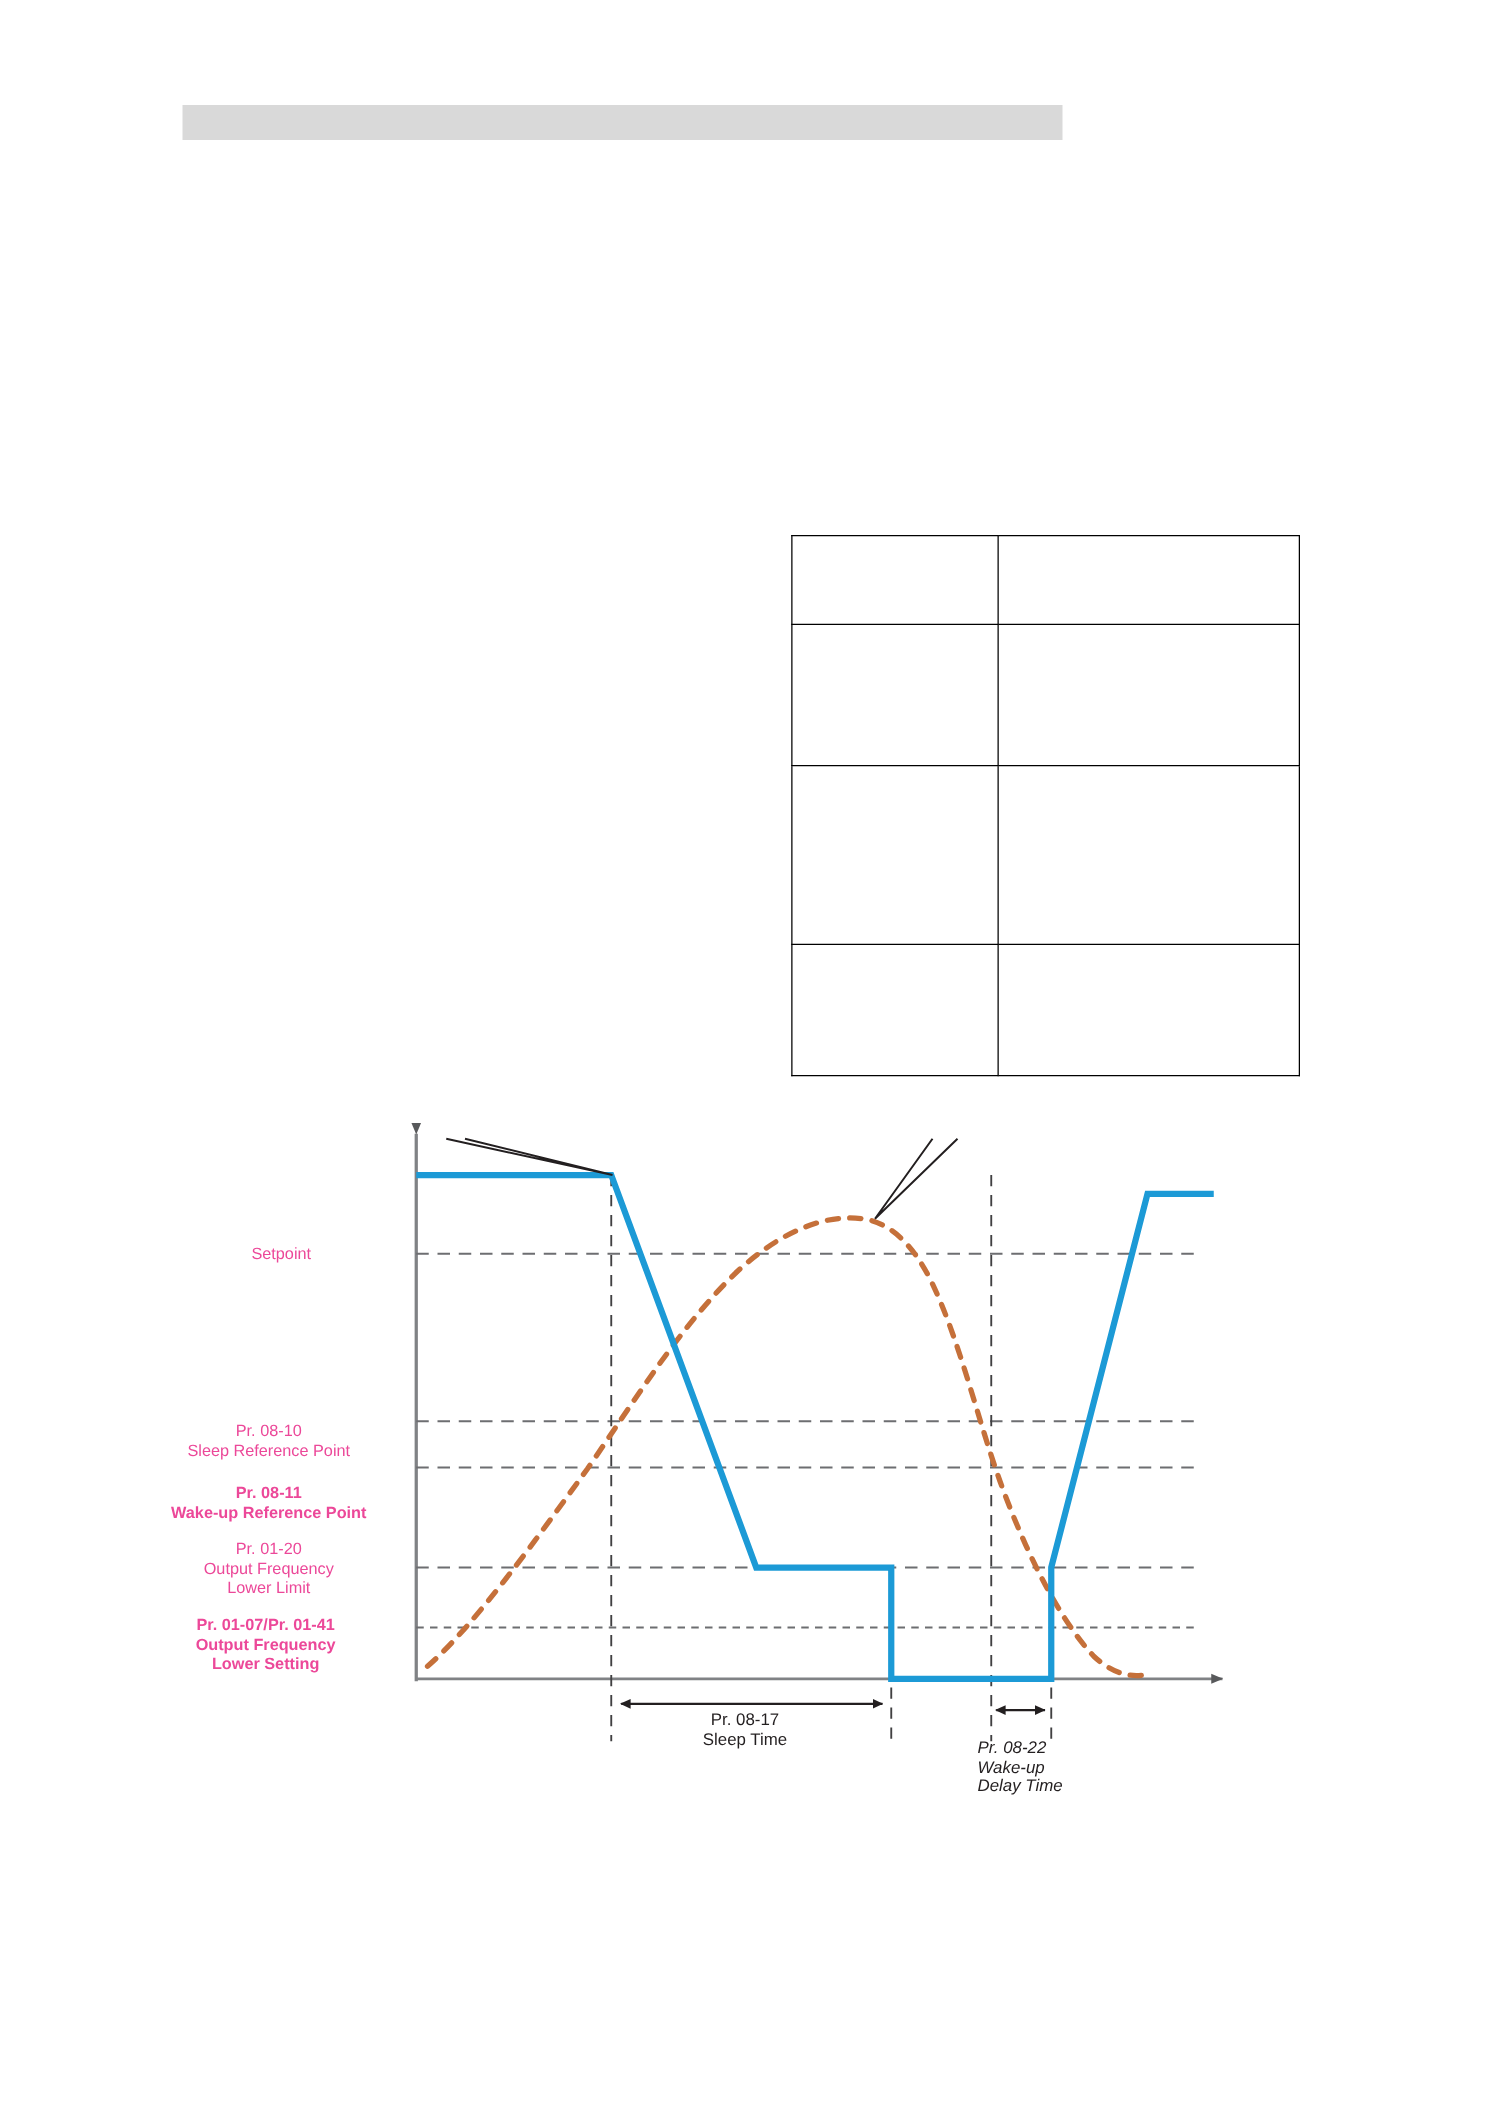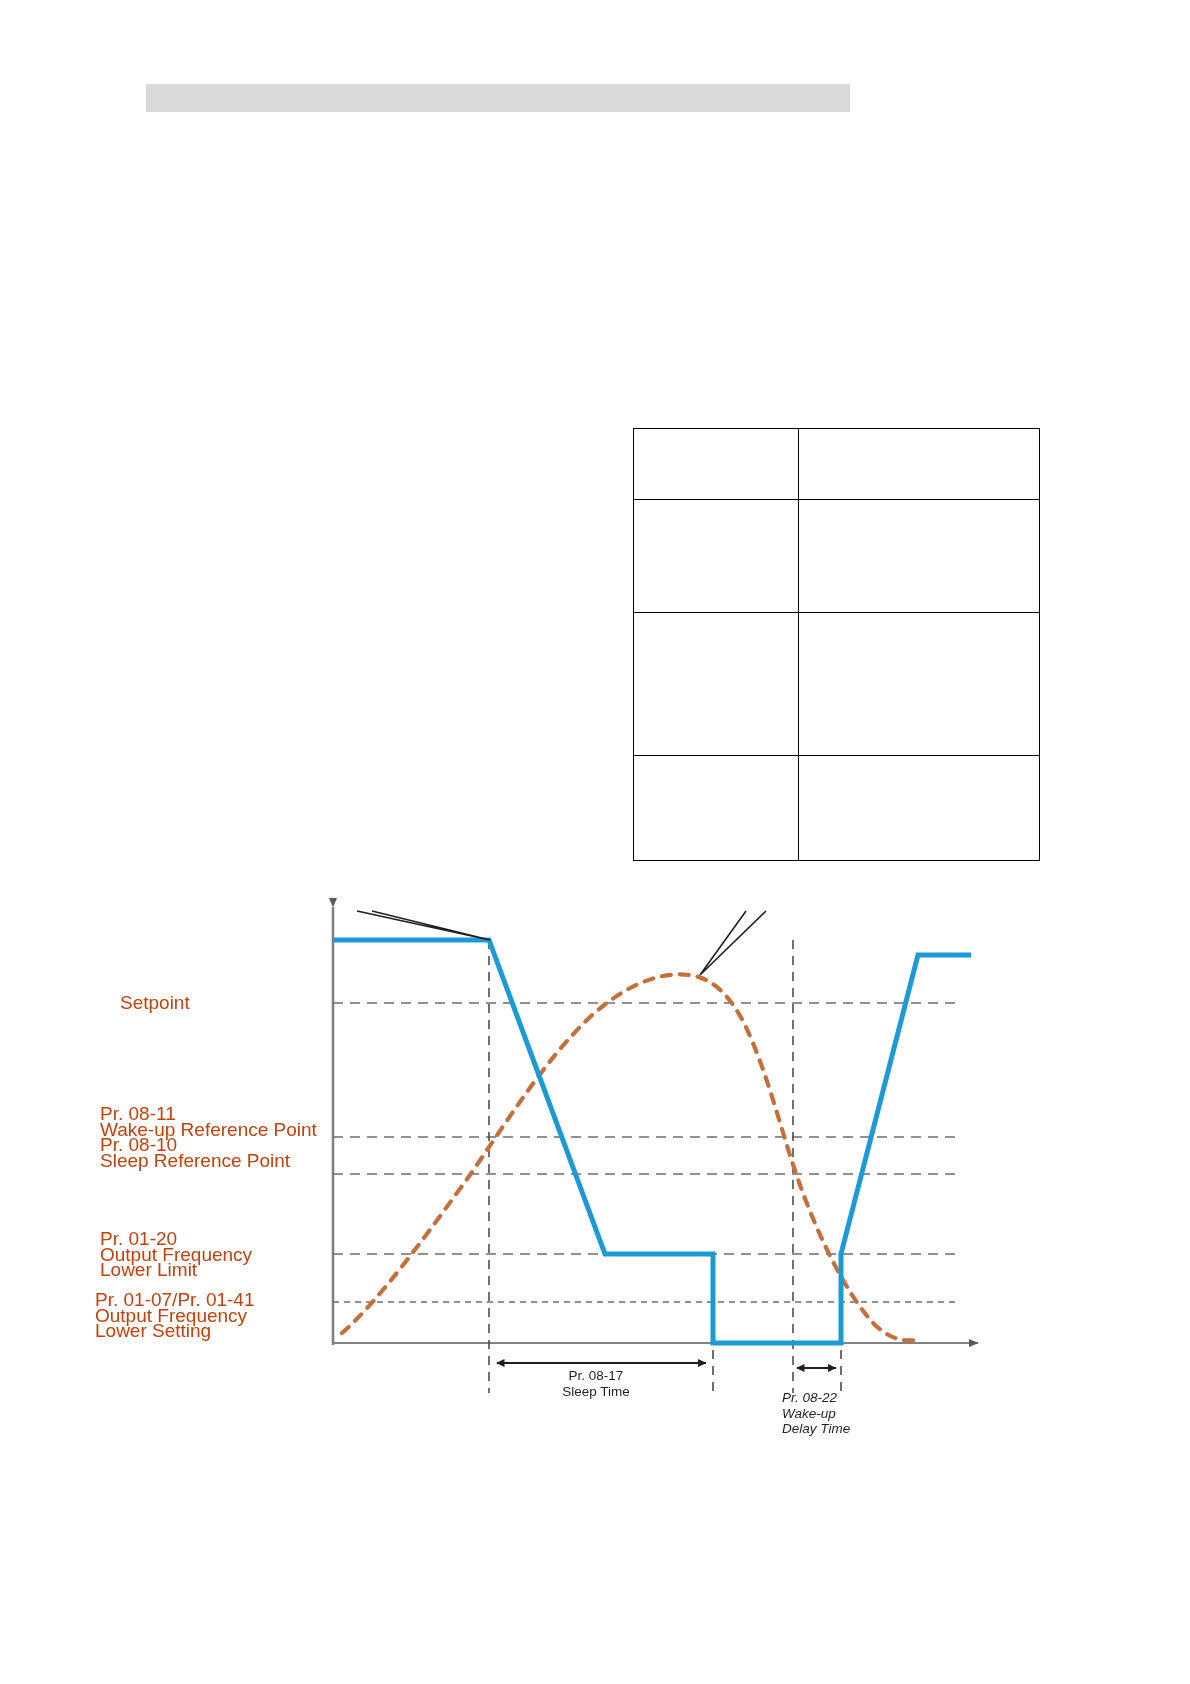--- a/index.html
+++ b/index.html
@@ -34,28 +34,28 @@
   .r1 td{height:104px;}
   .r2 td{height:134px;}
   .r3 td{height:96px;}
 
   
   .diagram{position:absolute;left:0px;top:845px;width:1190px;height:620px;}
   .diag-svg{position:absolute;left:0;top:0;}
 
   
   .axis-label{
-    position:absolute;text-align:left;font-size:19px;line-height:15.5px;
-    color:#c2410c;white-space:pre-line;
+    position:absolute;text-align:center;font-size:13px;line-height:15.5px;
+    color:#ec4899;white-space:pre-line;
   }
   .lbl-setpoint{left:120px;top:995px;width:210px;}
   .lbl-0810{left:100px;top:1113px;width:230px;margin-top:24px;}
-  .lbl-0811{left:100px;top:1106px;width:230px;}
+  .lbl-0811{left:100px;top:1186px;width:230px;font-weight:bold;}
   .lbl-0111{left:100px;top:1231px;width:230px;}
-  .lbl-0107{left:95px;top:1292px;width:235px;}
+  .lbl-0107{left:95px;top:1292px;width:235px;font-weight:bold;}
 
   
   .bottom-ann{
     position:absolute;font-size:13.5px;line-height:15.5px;
     color:#231f20;white-space:pre-line;text-align:center;
   }
   .ann-sleep{left:496px;top:1368px;width:200px;}
   .ann-wake{left:782px;top:1390px;width:140px;text-align:left;font-style:italic;}
 </style>
 </head>

